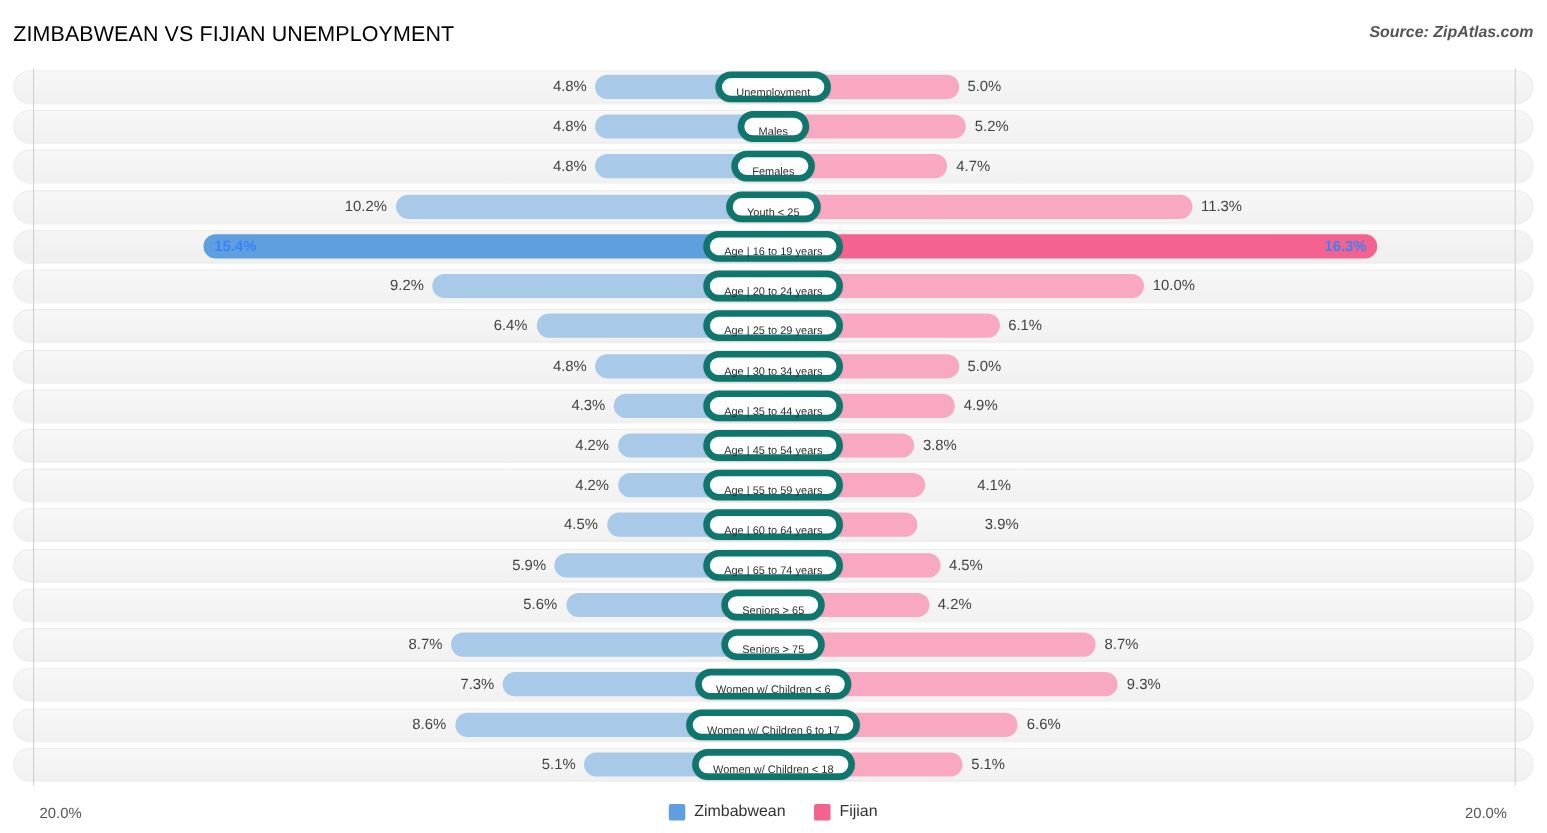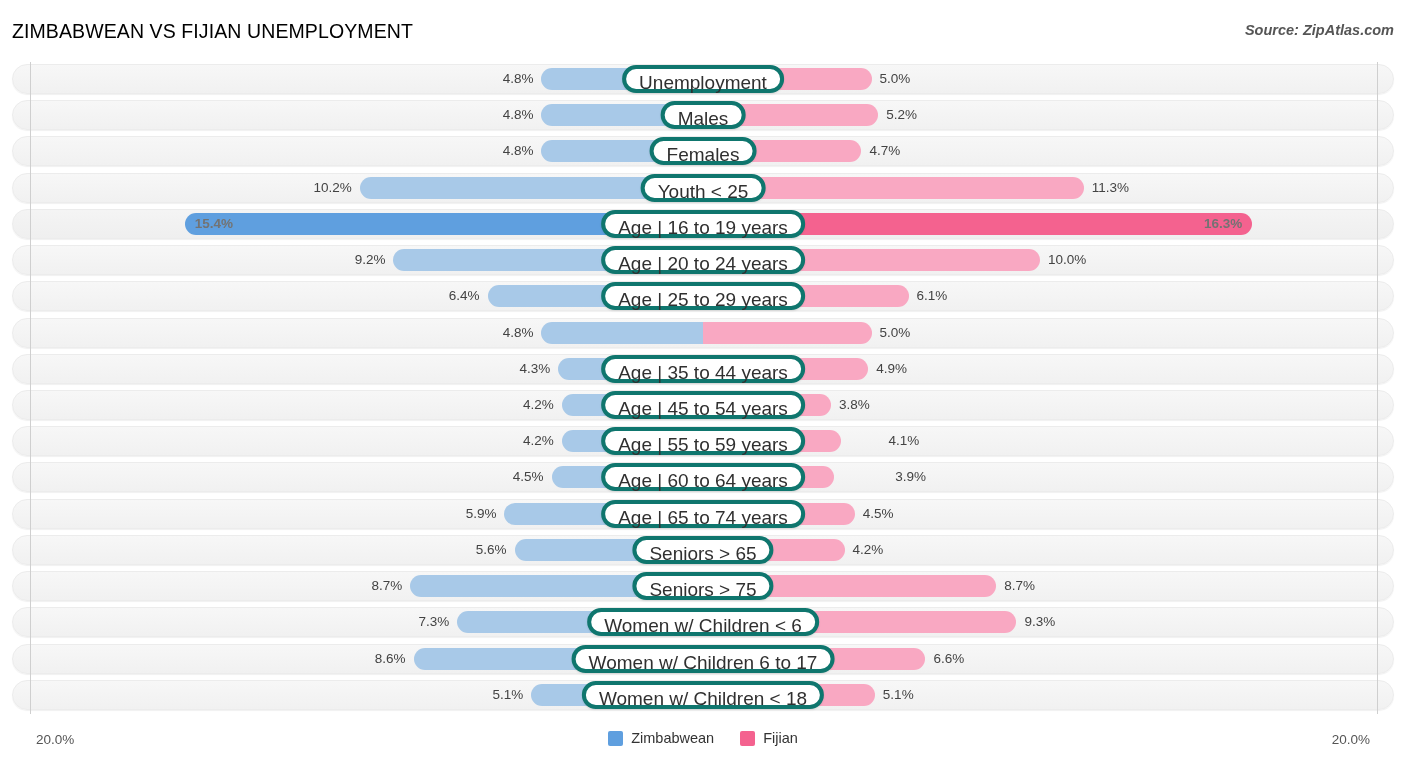--- a/index.html
+++ b/index.html
@@ -118,37 +118,37 @@
     font-size: 13.5px;
     color: #434343;
     white-space: nowrap;
     z-index: 3;
   }
   .val-left  { text-align: right; }
   .val-right { text-align: left; }
 
   
   .val.inside {
-    color: #737373;
+    color: #3b82f6;
     font-weight: 600;
   }
 
   
   .cat {
     position: absolute;
     top: 3px;
     left: 50%;
     transform: translateX(-50%);
     height: 28px;
     line-height: 28px;
     padding: 0 13px;
     background: #ffffff;
-    border: 4px solid #0f766e;
+    border: 6px solid #0f766e;
     border-radius: 14px;
-    font-size: 19px;
+    font-size: 10px;
     color: #303030;
     white-space: nowrap;
     z-index: 4;
     box-shadow: 0 1px 2px rgba(0,0,0,0.10);
     box-sizing: border-box;
   }
 
   
   .footer {
     position: absolute;
@@ -262,20 +262,21 @@
           <div class="val val-left" style="left: 409.64px; width: 70px;">6.4%</div>
           <div class="val val-right" style="left: 916.57px; width: 70px;">6.1%</div>
           <div class="cat">Age | 25 to 29 years</div>
         </div>
         <div class="row">
           <div class="track"></div>
           <div class="bar bar-left" style="left: 541.48px; width: 161.52px;"></div>
           <div class="bar bar-right" style="left: 703px; width: 168.5px;"></div>
           <div class="val val-left" style="left: 463.48px; width: 70px;">4.8%</div>
           <div class="val val-right" style="left: 879.5px; width: 70px;">5.0%</div>
+          <div class="cat">Age | 30 to 34 years</div>
         </div>
         <div class="row">
           <div class="track"></div>
           <div class="bar bar-left" style="left: 558.305px; width: 144.695px;"></div>
           <div class="bar bar-right" style="left: 703px; width: 165.13px;"></div>
           <div class="val val-left" style="left: 480.305px; width: 70px;">4.3%</div>
           <div class="val val-right" style="left: 876.13px; width: 70px;">4.9%</div>
           <div class="cat">Age | 35 to 44 years</div>
         </div>
         <div class="row">

